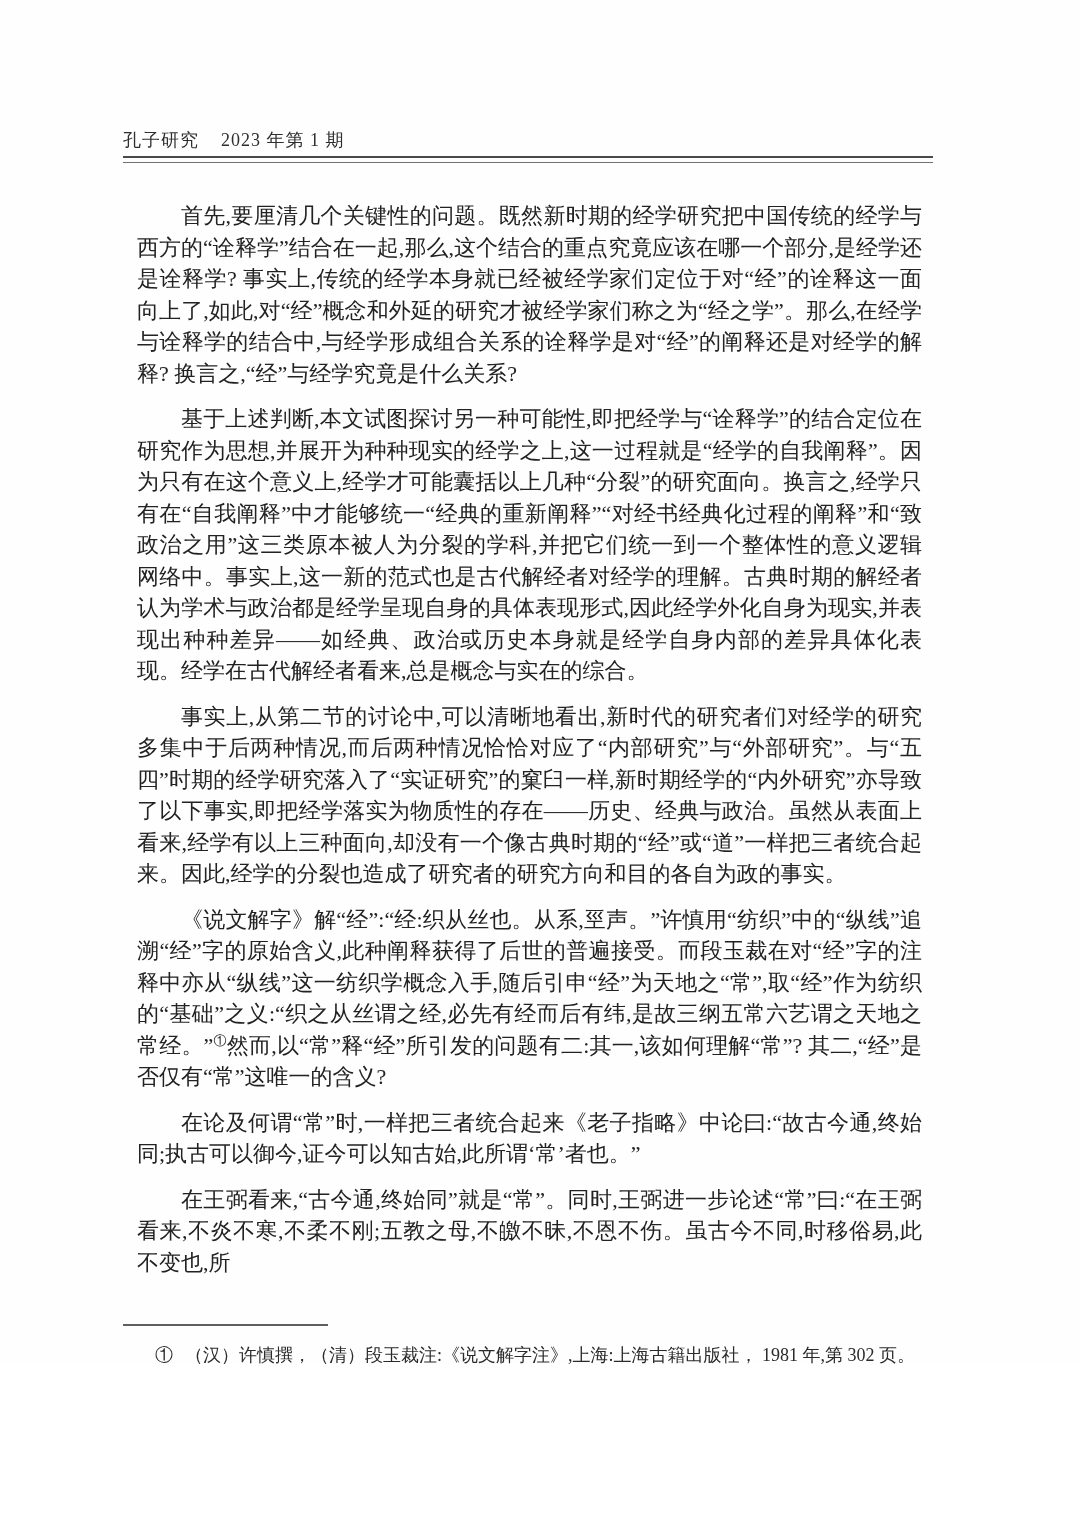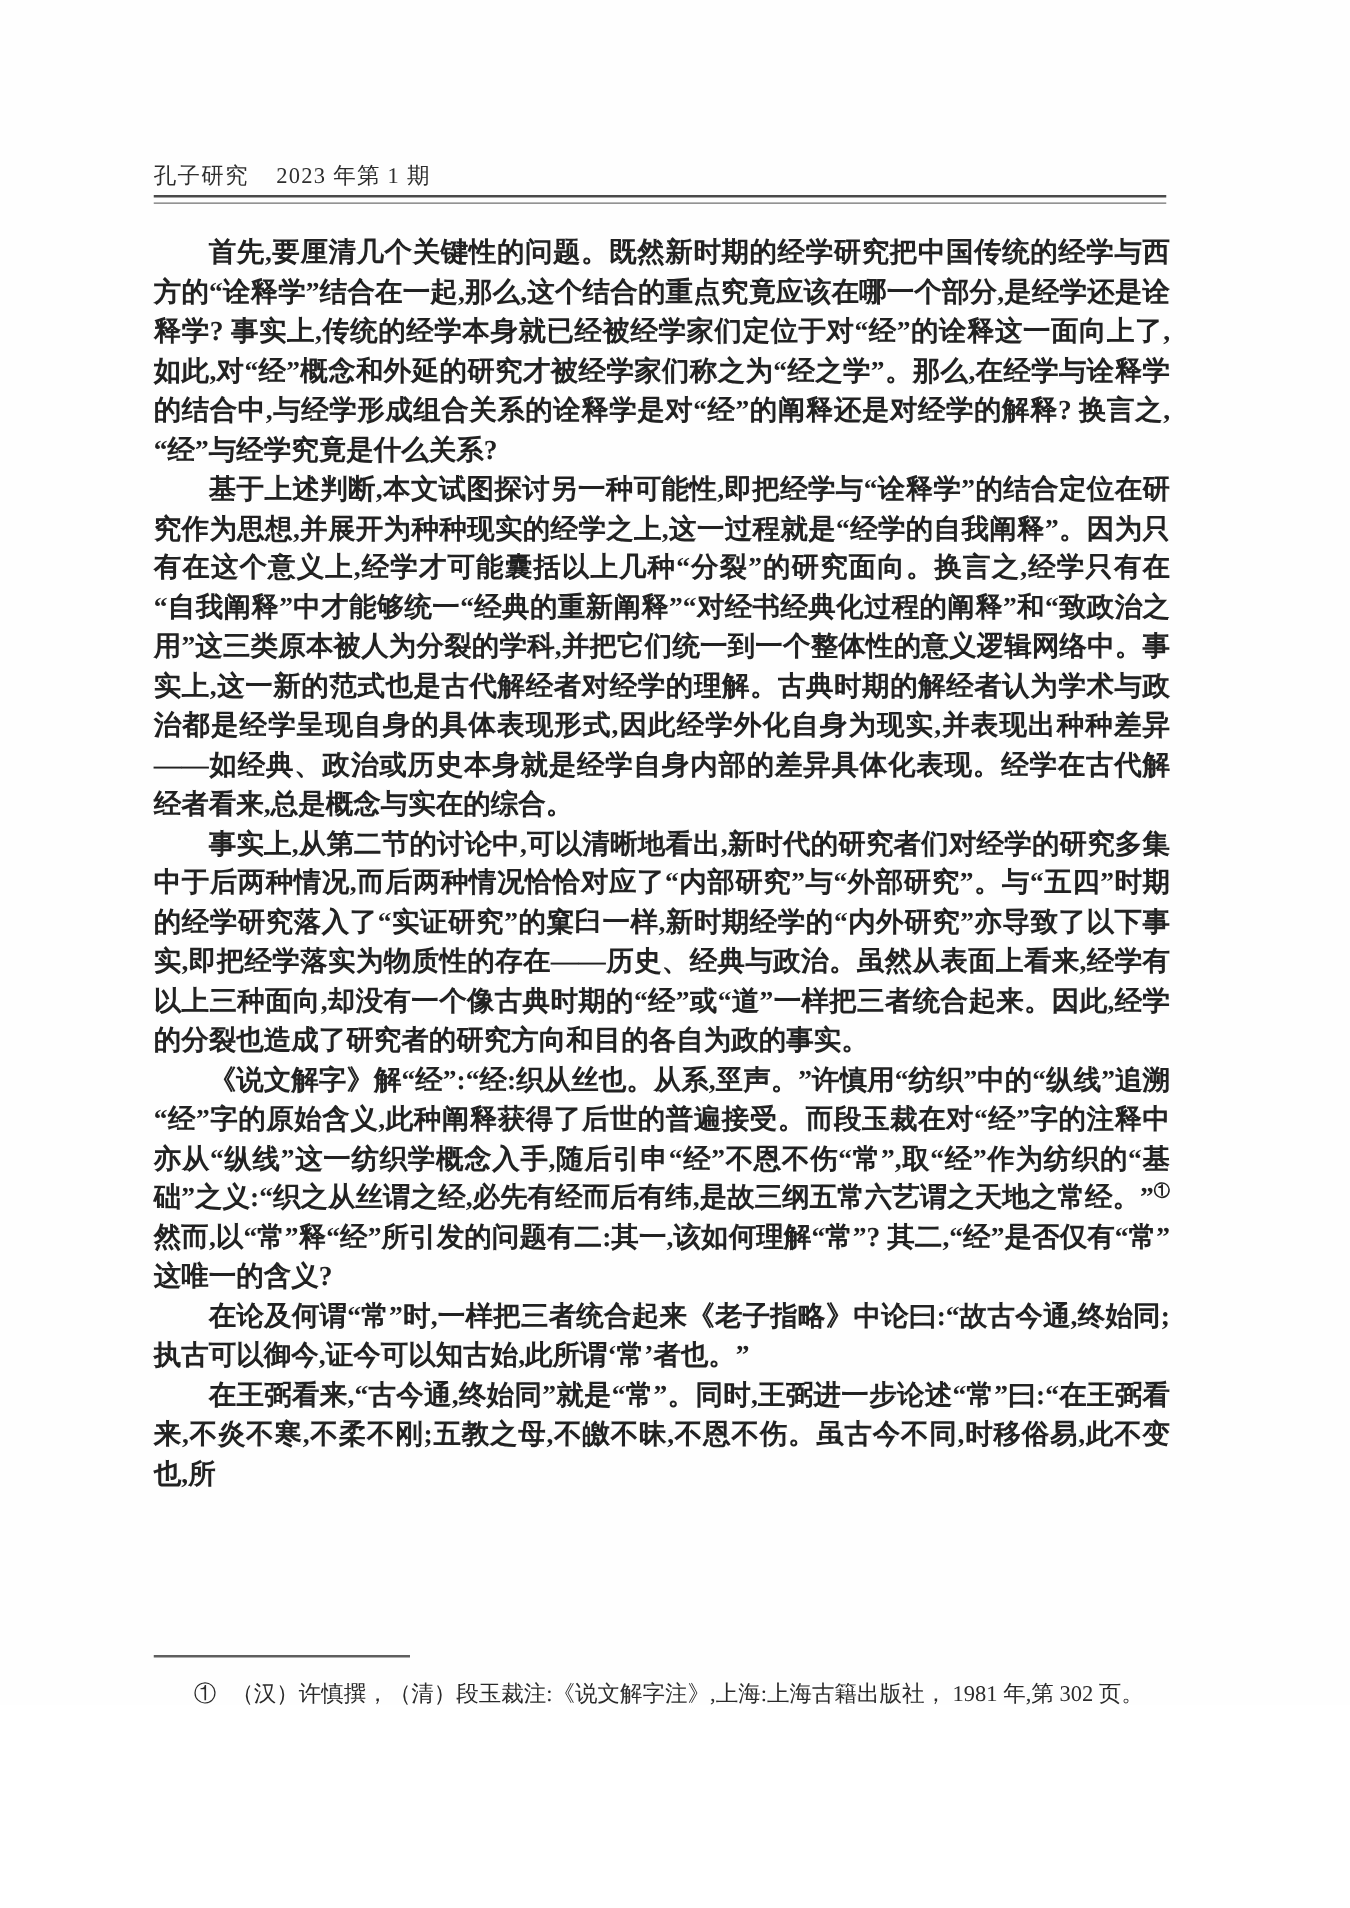--- a/index.html
+++ b/index.html
@@ -19,21 +19,21 @@
   .header-rule{
     position:absolute;left:123px;top:156px;width:810px;height:4px;
     border-top:2px solid #4a4a4a;border-bottom:1px solid #707070;
   }
   .body-text{
     position:absolute;left:123px;top:186px;width:813px;
     font-size:22px;line-height:31.5px;
     text-align:justify;text-justify:inter-ideograph;
     color:#222222;
   }
-  .body-text p{margin:0;text-indent:2em;font-weight:bold;}
+  .body-text p{margin:14px;text-indent:2em;}
   sup.fn-ref{font-size:13px;vertical-align:super;line-height:0;}
   .footnote-rule{
     position:absolute;left:123px;top:1324px;width:205px;height:0;
     border-top:2px solid #5f5f5f;
   }
   .footnote{
     position:absolute;left:123px;top:1341px;width:830px;
     font-size:18px;line-height:28px;color:#2a2a2a;
   }
   .footnote .marker{margin-left:32px;margin-right:12px;}
@@ -62,21 +62,21 @@
 
   <header class="header">
     <span class="journal">孔子研究</span><span class="issue">2023 年第 1 期</span>
   </header>
   <div class="header-rule"></div>
 
   <main class="body-text">
     <p>首先,要厘清几个关键性的问题。既然新时期的经学研究把中国传统的经学与西方的“诠释学”结合在一起,那么,这个结合的重点究竟应该在哪一个部分,是经学还是诠释学? 事实上,传统的经学本身就已经被经学家们定位于对“经”的诠释这一面向上了,如此,对“经”概念和外延的研究才被经学家们称之为“经之学”。那么,在经学与诠释学的结合中,与经学形成组合关系的诠释学是对“经”的阐释还是对经学的解释? 换言之,“经”与经学究竟是什么关系?</p>
     <p>基于上述判断,本文试图探讨另一种可能性,即把经学与“诠释学”的结合定位在研究作为思想,并展开为种种现实的经学之上,这一过程就是“经学的自我阐释”。因为只有在这个意义上,经学才可能囊括以上几种“分裂”的研究面向。换言之,经学只有在“自我阐释”中才能够统一“经典的重新阐释”“对经书经典化过程的阐释”和“致政治之用”这三类原本被人为分裂的学科,并把它们统一到一个整体性的意义逻辑网络中。事实上,这一新的范式也是古代解经者对经学的理解。古典时期的解经者认为学术与政治都是经学呈现自身的具体表现形式,因此经学外化自身为现实,并表现出种种差异——如经典、政治或历史本身就是经学自身内部的差异具体化表现。经学在古代解经者看来,总是概念与实在的综合。</p>
     <p>事实上,从第二节的讨论中,可以清晰地看出,新时代的研究者们对经学的研究多集中于后两种情况,而后两种情况恰恰对应了“内部研究”与“外部研究”。与“五四”时期的经学研究落入了“实证研究”的窠臼一样,新时期经学的“内外研究”亦导致了以下事实,即把经学落实为物质性的存在——历史、经典与政治。虽然从表面上看来,经学有以上三种面向,却没有一个像古典时期的“经”或“道”一样把三者统合起来。因此,经学的分裂也造成了研究者的研究方向和目的各自为政的事实。</p>
-    <p><span>《说文解字》解“经”:“经:织从丝也。从系,巠声。”许慎用“纺织”中的“纵线”追溯“经”字的原始含义,此种阐释获得了后世的普遍接受。而段玉裁在对“经”字的注释中亦从“纵线”这一纺织学概念入手,随后引申“经”不恩不伤“常”,取“经”作为纺织的“基础”之义:“织之从丝谓之经,必先有经而后有纬,是故三纲五常六艺谓之天地之常经。”</span><sup class="fn-ref">①</sup><span>然而,以“常”释“经”所引发的问题有二:其一,该如何理解“常”? 其二,“经”是否仅有“常”这唯一的含义?</span></p>
+    <p><span>《说文解字》解“经”:“经:织从丝也。从系,巠声。”许慎用“纺织”中的“纵线”追溯“经”字的原始含义,此种阐释获得了后世的普遍接受。而段玉裁在对“经”字的注释中亦从“纵线”这一纺织学概念入手,随后引申“经”为天地之“常”,取“经”作为纺织的“基础”之义:“织之从丝谓之经,必先有经而后有纬,是故三纲五常六艺谓之天地之常经。”</span><sup class="fn-ref">①</sup><span>然而,以“常”释“经”所引发的问题有二:其一,该如何理解“常”? 其二,“经”是否仅有“常”这唯一的含义?</span></p>
     <p>在论及何谓“常”时,一样把三者统合起来《老子指略》中论曰:“故古今通,终始同;执古可以御今,证今可以知古始,此所谓‘常’者也。”</p>
     <p>在王弼看来,“古今通,终始同”就是“常”。同时,王弼进一步论述“常”曰:“在王弼看来,不炎不寒,不柔不刚;五教之母,不皦不昧,不恩不伤。虽古今不同,时移俗易,此不变也,所</p>
   </main>
 
   <div class="footnote-rule"></div>
   <div class="footnote">
     <span class="marker">①</span><span>（汉）许慎撰，（清）段玉裁注:《说文解字注》,上海:上海古籍出版社， 1981 年,第 302 页。</span>
   </div>
 
   <div class="page-number">· 96 ·</div>

